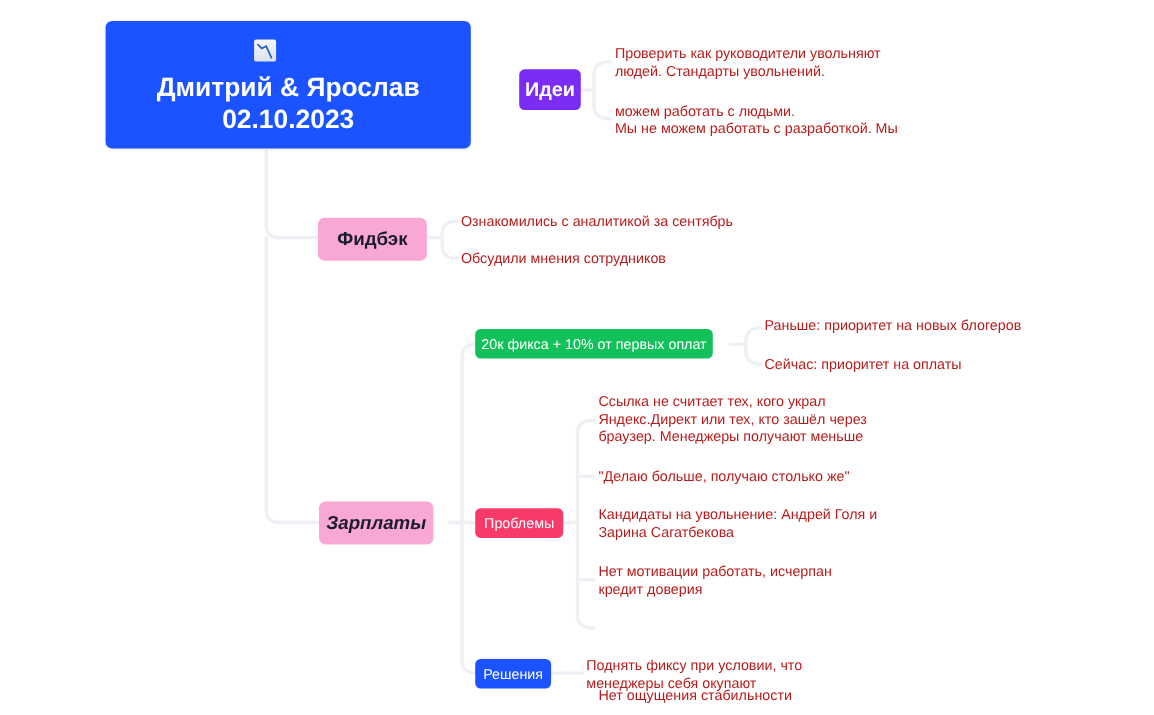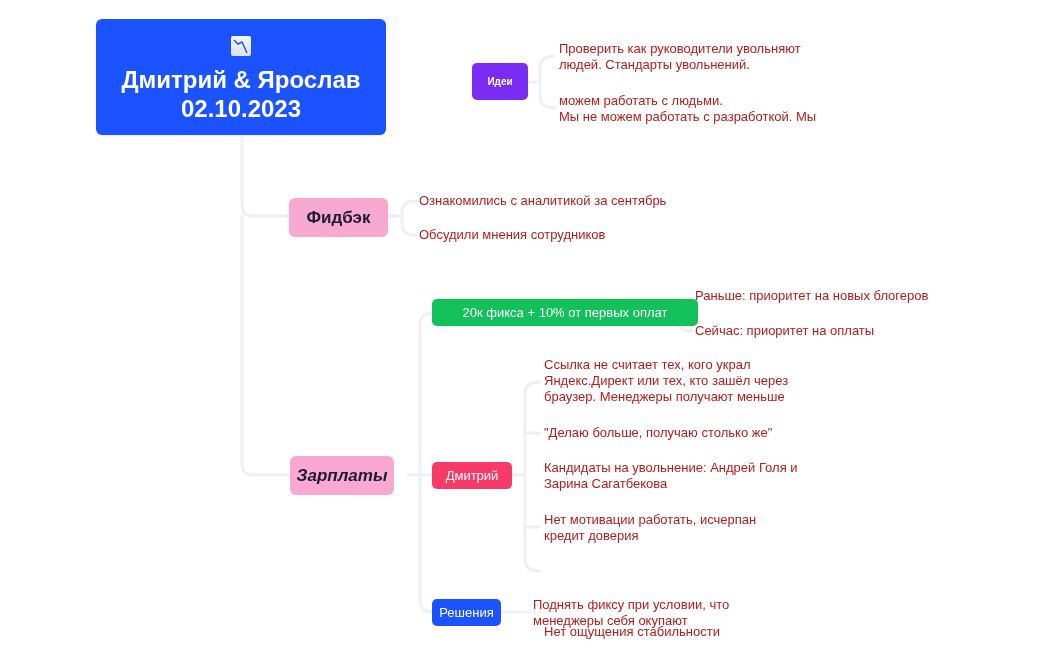--- a/index.html
+++ b/index.html
@@ -6,21 +6,21 @@
     body {
       width: 1049px; height: 650px; background: #ffffff; position: relative; overflow: hidden;
       font-family: "Liberation Sans", "DejaVu Sans", sans-serif; color: #1b1b2e;
     }
     .abs { position: absolute; }
     svg.lines { position: absolute; left: 0; top: 0; width: 1049px; height: 650px; pointer-events: none; }
     svg.lines path { fill: none; stroke: #eef0f5; stroke-width: 3; stroke-linecap: round; }
 
     .root {
       left: 96px; top: 19px; width: 290px; height: 116px; background: #1a53ff;
-      border-radius: 6px; color: #fff; text-align: center; box-shadow: 0 1px 2px rgba(0,0,0,0.08);
+      border-radius: 6px; color: #fff; text-align: center; box-shadow: 0 1px 2px rgba(0,0,0,0.08); padding-left: 42px;
     }
     .root .emoji {
       position: absolute; left: 135px; top: 17px; width: 20px; height: 20px;
       background: linear-gradient(180deg,#f4f6fb,#dde2ec); border-radius: 2px;
     }
     .root .title { position: absolute; left: 0; right: 0; top: 47px; font-size: 24px; font-weight: bold; line-height: 28px; }
     .root .date { position: absolute; left: 0; right: 0; top: 76px; font-size: 24px; font-weight: bold; line-height: 28px; }
 
     .topic {
       background: #f9a8d4; border-radius: 6px; font-size: 17px; font-weight: bold; color: #1b1b2e;
@@ -64,21 +64,21 @@
 <div class="abs root">
   <div class="emoji">
     <svg width="20" height="20" viewBox="0 0 20 20">
         <polyline points="3,4 7,8 11,6 16,17" fill="none" stroke="#1f5fbf" stroke-width="1.5"></polyline>
       </svg>
   </div>
   <div class="title">Дмитрий &amp; Ярослав</div>
   <div class="date">02.10.2023</div>
 </div>
 
-<div class="abs pill" style="left:472px; top:63px; width:56px; height:37px; background:#7a2cf5; font-weight:bold; font-size:10px;">
+<div class="abs pill" style="left:472px; top:63px; width:56px; height:37px; background:#7a2cf5; font-weight:bold; font-size:18px;">
   <span>Идеи</span>
 </div>
 <div class="abs leaf" style="left:559px; top:41px;">
   <div>Проверить как руководители увольняют</div>
   <div>людей. Стандарты увольнений.</div>
 </div>
 <div class="abs leaf" style="left:559px; top:93px;">
   <div>можем работать с людьми.</div>
   <div>Мы не можем работать с разработкой. Мы</div>
 </div>
@@ -86,28 +86,28 @@
 <div class="abs topic" style="left:289px; top:198px; width:99px; height:39px;">
   <span>Фидбэк</span>
 </div>
 <div class="abs leaf" style="left:419px; top:193px;text-align:right;">Ознакомились с аналитикой за сентябрь</div>
 <div class="abs leaf" style="left:419px; top:227px;">Обсудили мнения сотрудников</div>
 
 <div class="abs topic" style="left:290px; top:456px; width:104px; height:39px;font-style:italic;">
   <span>Зарплаты</span>
 </div>
 
-<div class="abs pill" style="left:432px; top:299px; width:266px; height:27px; background:#12c15a;">
+<div class="abs pill" style="left:432px; top:299px; width:216px; height:27px; background:#12c15a;">
   <span>20к фикса + 10% от первых оплат</span>
 </div>
 <div class="abs leaf" style="left:695px; top:288px;">Раньше: приоритет на новых блогеров</div>
 <div class="abs leaf" style="left:695px; top:323px;">Сейчас: приоритет на оплаты</div>
 
 <div class="abs pill" style="left:432px; top:462px; width:80px; height:27px; background:#f83a68;">
-  <span>Дмитрий</span>
+  <span>Проблемы</span>
 </div>
 <div class="abs leaf" style="left:544px; top:357px;">
   <div>Ссылка не считает тех, кого украл</div>
   <div>Яндекс.Директ или тех, кто зашёл через</div>
   <div>браузер. Менеджеры получают меньше</div>
 </div>
 <div class="abs leaf" style="left:544px; top:425px;">
   <div>"Делаю больше, получаю столько же"</div>
 </div>
 <div class="abs leaf" style="left:544px; top:460px;">

